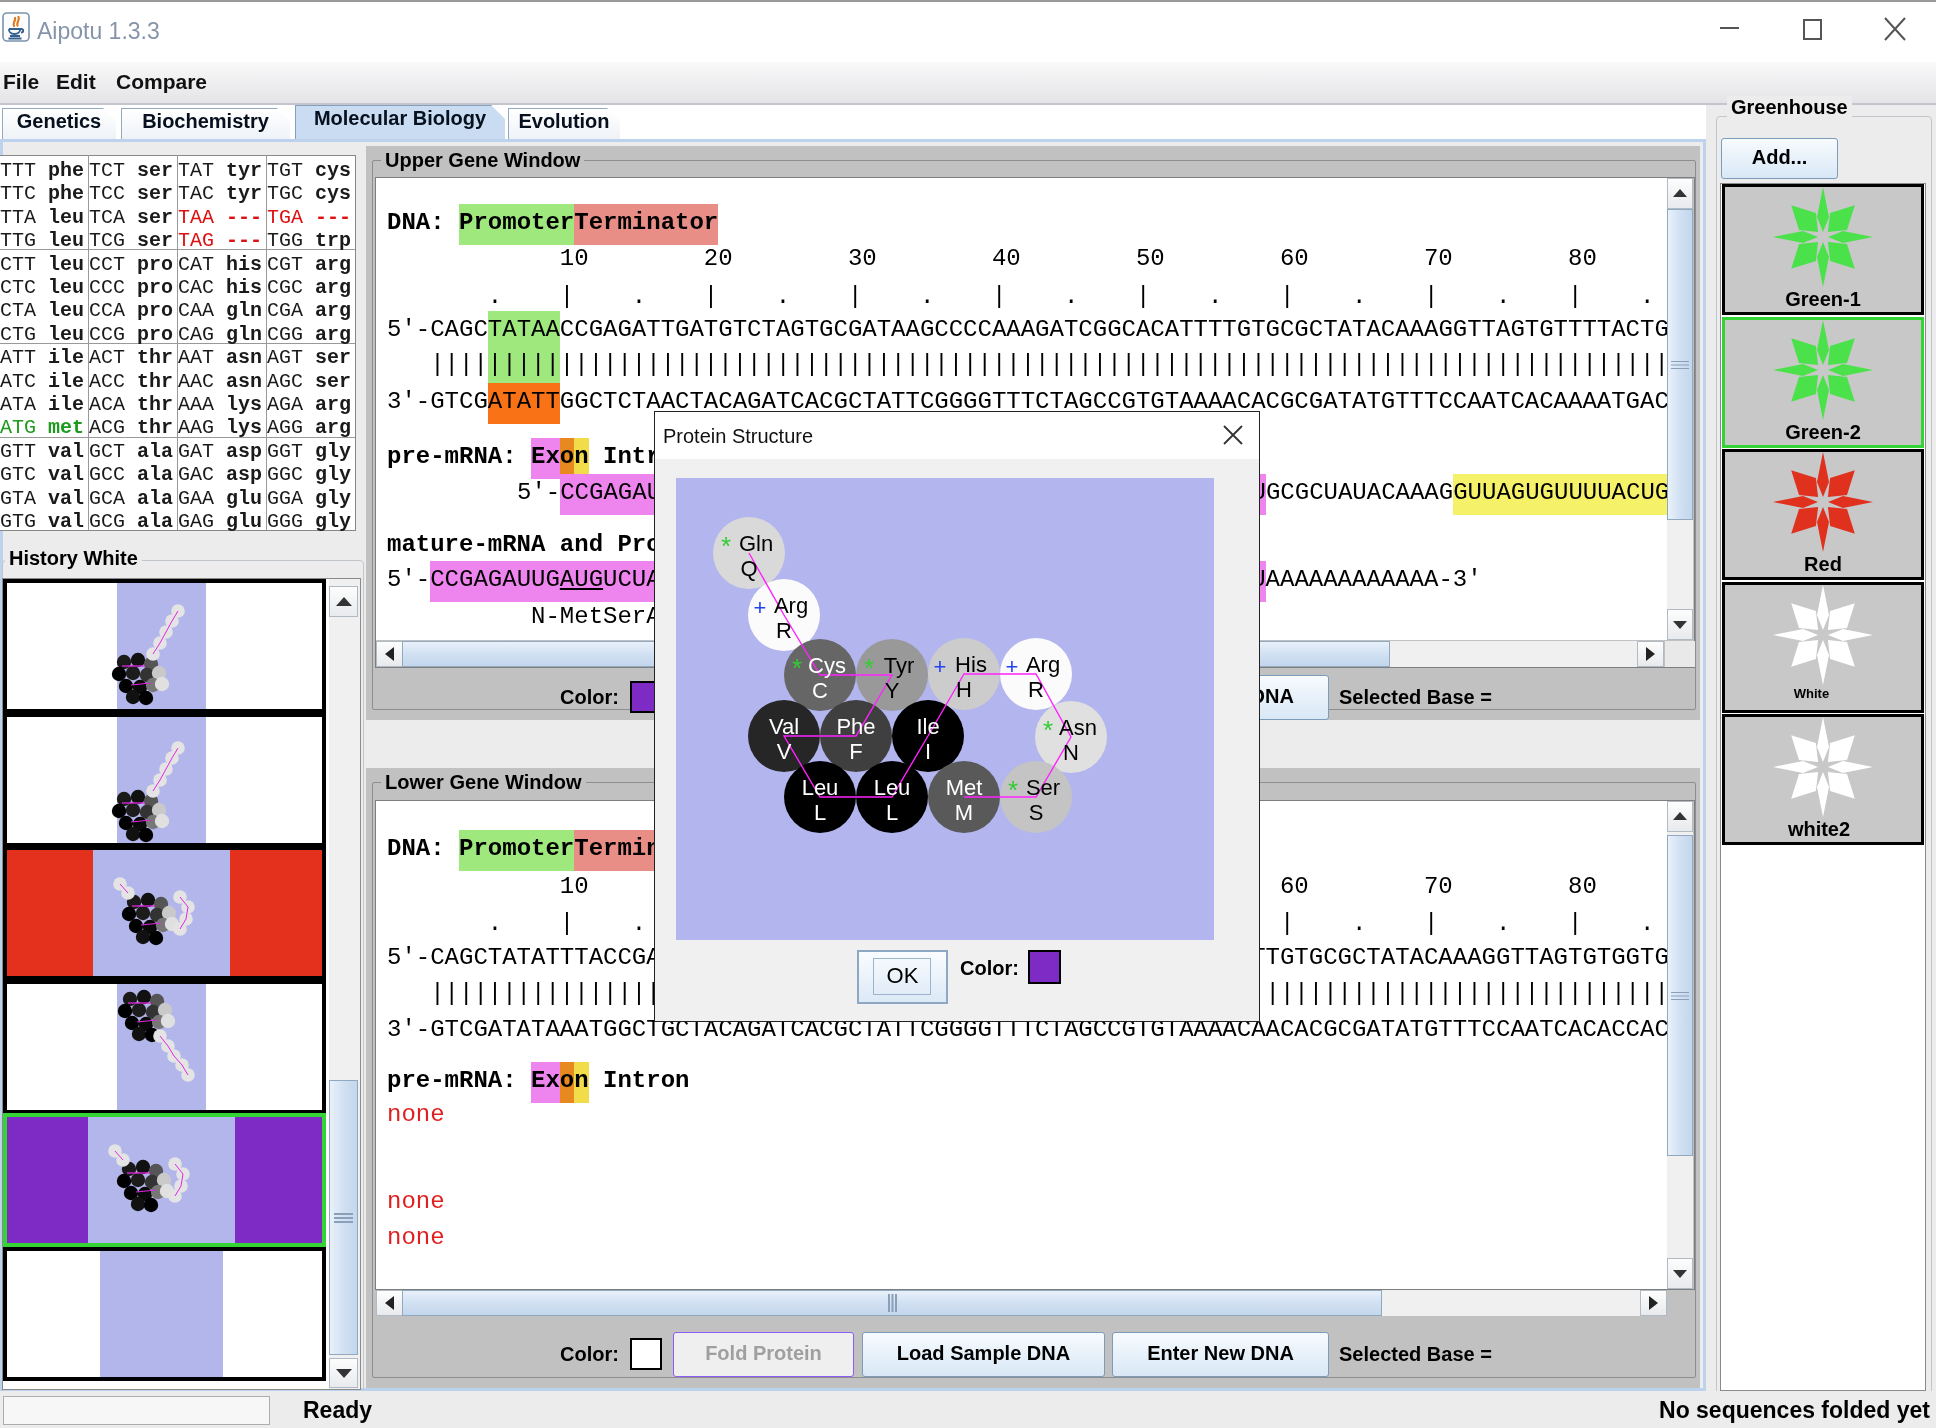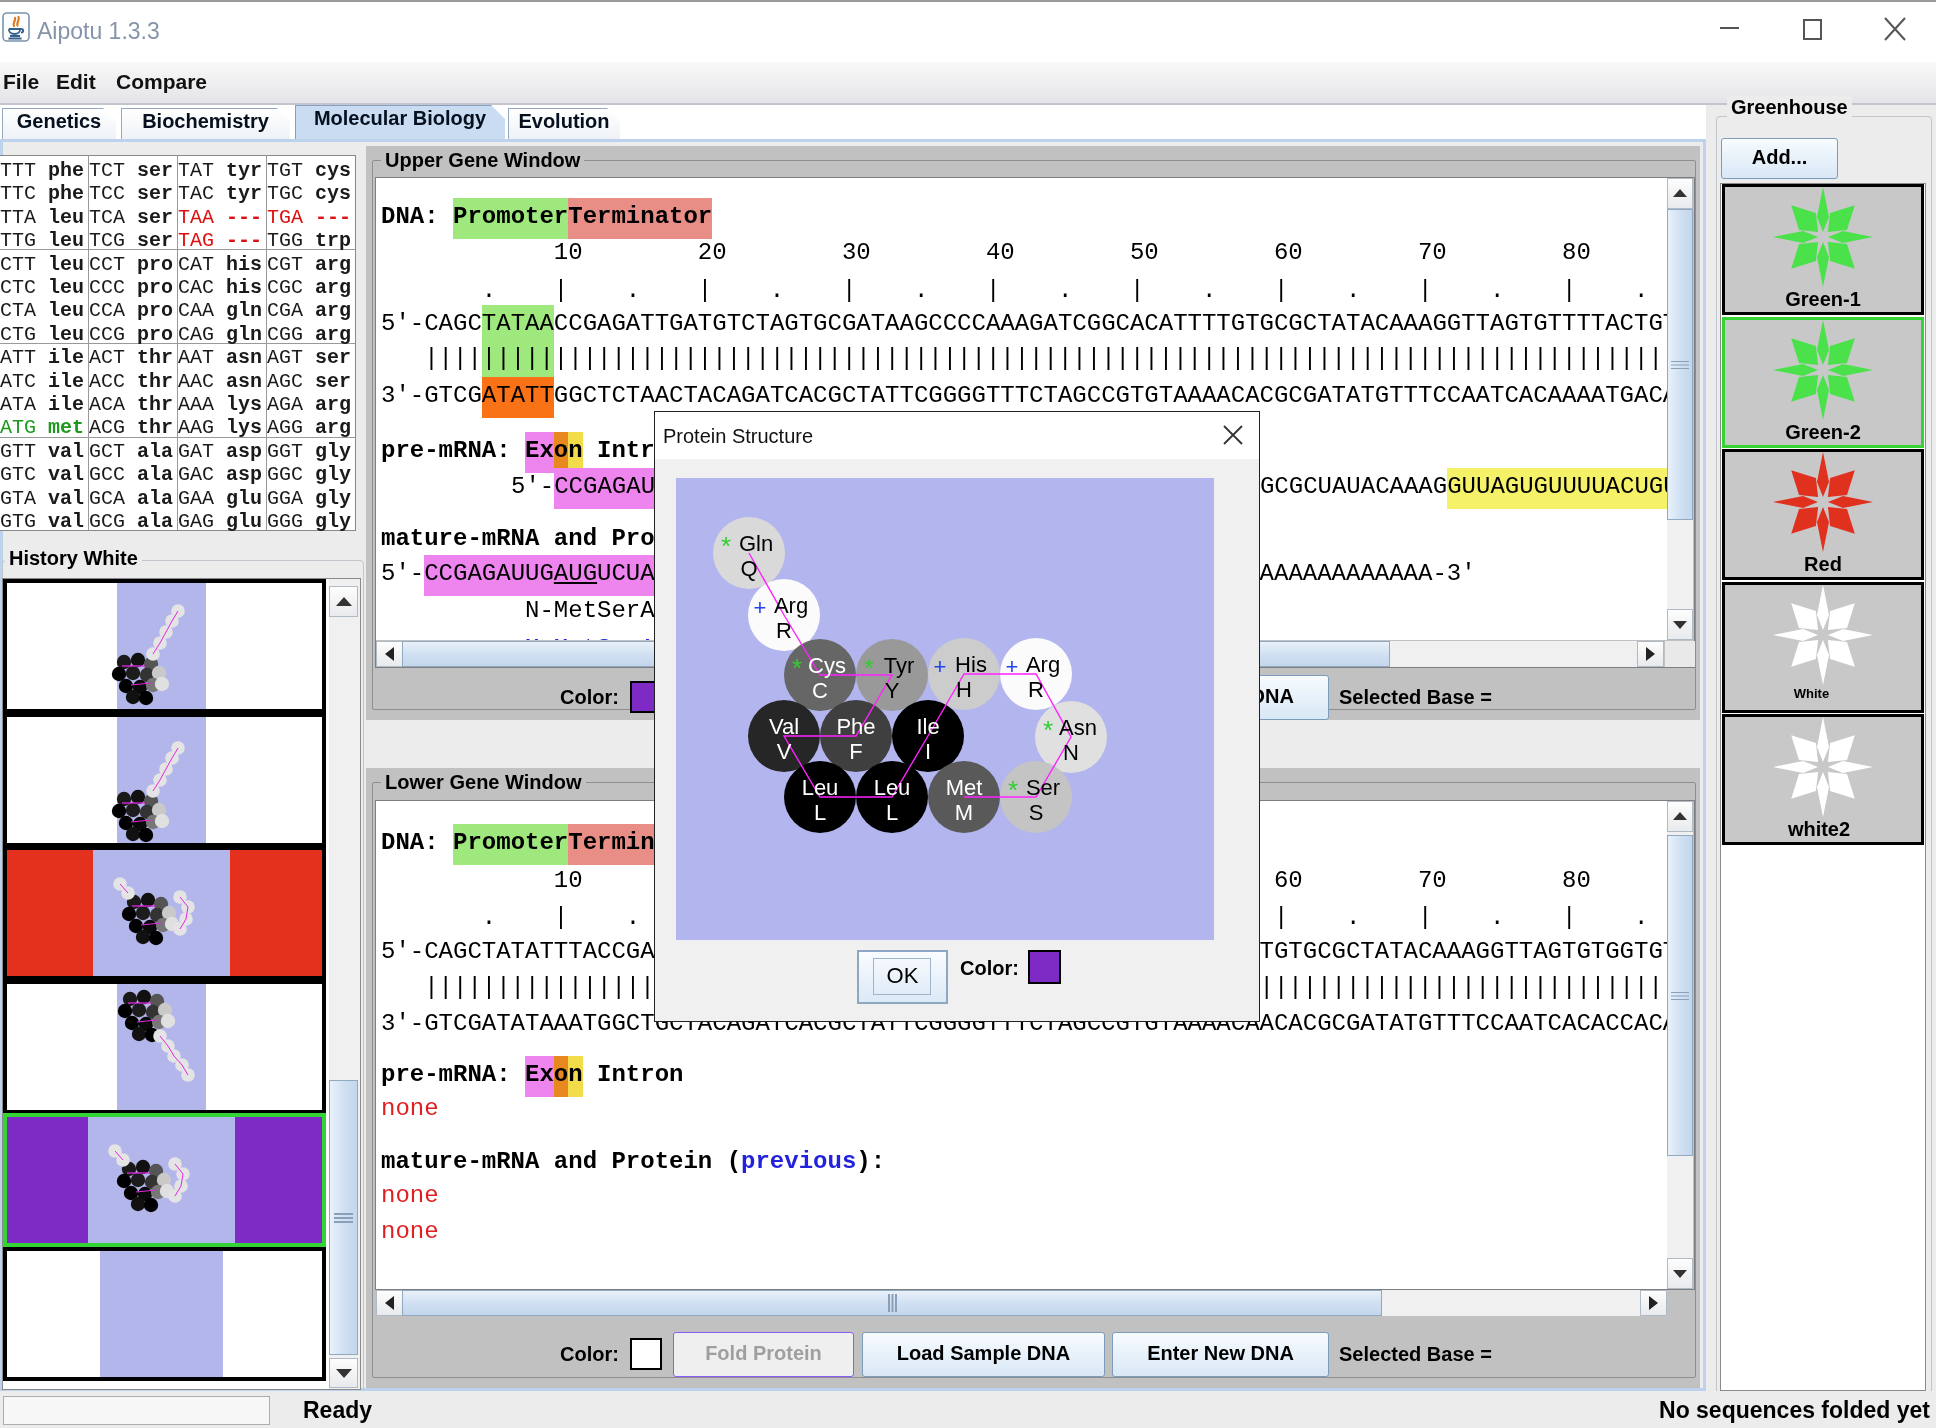--- a/index.html
+++ b/index.html
@@ -1,18 +1,18 @@
 <!DOCTYPE html>
 <html><head><meta charset="utf-8">
 <style>
   html,body{margin:0;padding:0;}
   body{width:1936px;height:1428px;position:relative;overflow:hidden;
        font-family:"Liberation Sans",sans-serif;background:#ececec;}
   .abs{position:absolute;}
-  pre{margin:4px;font-family:"Liberation Mono",monospace;font-size:24px;line-height:24px;white-space:pre;}
+  pre{margin:10px;font-family:"Liberation Mono",monospace;font-size:24px;line-height:24px;white-space:pre;}
   .mono20{font-family:"Liberation Mono",monospace;font-size:20px;line-height:23.4px;white-space:pre;margin:0;}
   .lab{font-weight:bold;font-size:20px;color:#000;}
   .btn{position:absolute;border:1px solid #7d9cbc;border-radius:3px;
        background:linear-gradient(#f7fbfe,#e9f2fa 45%,#d9e8f6);
        font-weight:bold;font-size:20px;color:#000;text-align:center;}
   .btnd{position:absolute;border:1px solid #8b5cf6;border-radius:3px;background:#efefef;
        font-weight:bold;font-size:20px;color:#9f9f9f;text-align:center;}
   .sb{position:absolute;background:#f0f0f0;}
   .sbtn{position:absolute;background:linear-gradient(#fdfdfd,#e8eaed);border:1px solid #b0bac4;}
   .thumbv{position:absolute;background:linear-gradient(90deg,#e9f1fa,#d3e2f3 45%,#c3d6ec);border:1px solid #90a8c0;}
@@ -322,21 +322,20 @@
 <div class="abs" style="left:375px;top:800px;width:1320px;height:490px;border:1px solid #7e7e7e;box-sizing:border-box;"></div>
 <div class="abs" style="left:376px;top:801px;width:1291px;height:488px;background:#fff;overflow:hidden;" id="lowin">
 <pre class="abs" style="left:1px;top:26px;font-weight:bold;">DNA: <span style="background:#9fe87d;padding:5px 0 9px 0;">Promoter</span><span style="background:#e98e87;padding:5px 0 9px 0;">Terminator</span></pre>
 <pre class="abs" style="left:1px;top:64px;">            10        20        30        40        50        60        70        80</pre>
 <pre class="abs" style="left:1px;top:101px;">       .    |    .    |    .    |    .    |    .    |    .    |    .    |    .    |    .    |</pre>
 <pre class="abs" style="left:1px;top:135px;">5'-CAGCTATATTTACCGACGATGTCTAGTGCGATAAGCCCCAAAGATCGGCACATTTTGTTGTGCGCTATACAAAGGTTAGTGTGGTGTT</pre>
 <pre class="abs" style="left:1px;top:171px;">   |||||||||||||||||||||||||||||||||||||||||||||||||||||||||||||||||||||||||||||||||||||||</pre>
 <pre class="abs" style="left:1px;top:207px;">3'-GTCGATATAAATGGCTGCTACAGATCACGCTATTCGGGGTTTCTAGCCGTGTAAAACAACACGCGATATGTTTCCAATCACACCACAA</pre>
 <pre class="abs" style="left:1px;top:258px;font-weight:bold;">pre-mRNA: <span style="background:#ee85ee;padding:5px 0 9px 0;">Ex</span><span style="background:#e8891f;padding:5px 0 9px 0;">o</span><span style="background:#f2dc4a;padding:5px 0 9px 0;">n</span> Intron</pre>
 <pre class="abs" style="left:1px;top:292px;color:#e02020;">none</pre>
-<pre class="abs" style="left:1px;top:345px;font-weight:bold;">mature-mRNA and Protein (<span style="color:#2222dd;">previous</span>):</pre>
 <pre class="abs" style="left:1px;top:379px;color:#e02020;">none</pre>
 <pre class="abs" style="left:1px;top:415px;color:#e02020;">none</pre>
 </div>
 <div class="sb" style="left:1667px;top:801px;width:26px;height:488px;"></div>
 <div class="sbtn" style="left:1667px;top:801px;width:26px;height:31px;box-sizing:border-box;"></div>
 <svg class="abs" style="left:1673px;top:812px;" width="14" height="9">
     <path d="M7 0 L14 8 L0 8 Z" fill="#333"></path>
   </svg>
 <div class="thumbv" style="left:1667px;top:835px;width:26px;height:321px;box-sizing:border-box;"></div>
 <div class="abs" style="left:1671px;top:991.5px;width:18px;height:1.5px;background:#8aa0b8;box-shadow:0 3.5px #8aa0b8,0 7px #8aa0b8;"></div>

